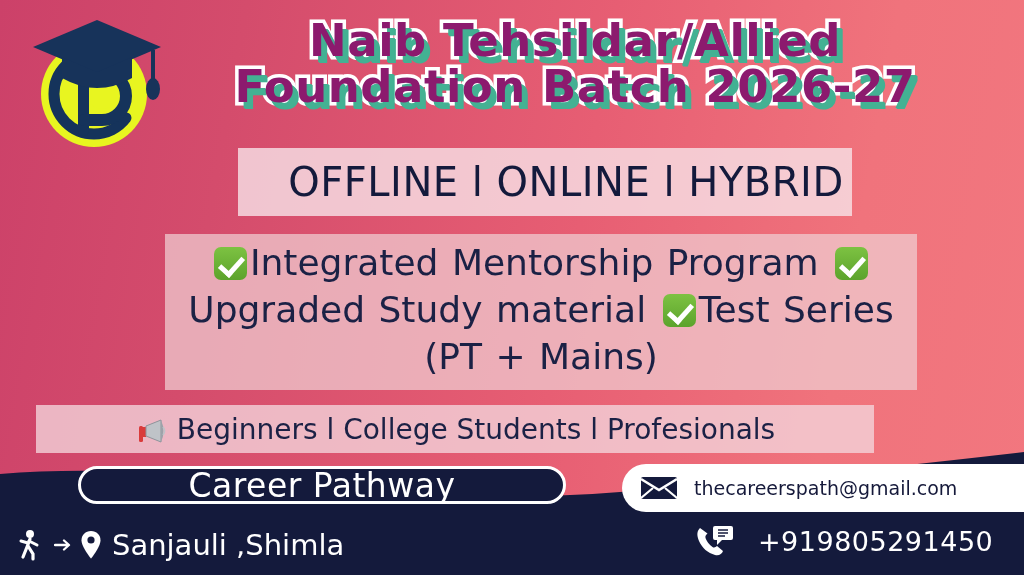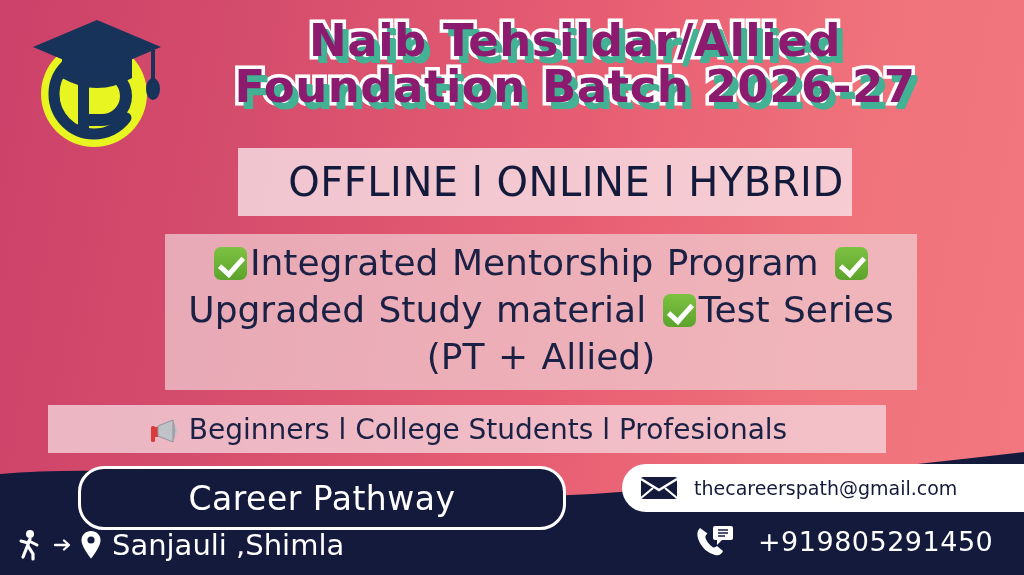--- a/index.html
+++ b/index.html
@@ -96,21 +96,21 @@
     left:10px; top:5px;
     width:10px; height:19px;
     border:solid #FFFFFF;
     border-width:0 5px 5px 0;
     transform:rotate(42deg);
   }
 
   
   #audience-band {
     position:absolute;
-    left:48px; top:405px;
+    left:36px; top:405px;
     width:838px; height:48px;
     background:rgba(244,214,220,0.78);
     display:flex; align-items:center; justify-content:center;
   }
   #audience-text {
     font-family:"DejaVu Sans", sans-serif;
     font-size:28px;
     color:#1B2145;
     white-space:nowrap;
   }
@@ -129,21 +129,21 @@
   }
   #footer-shape {
     position:absolute; left:0; top:0;
     width:1024px; height:135px;
   }
 
   
   #career-pill {
     position:absolute;
     left:78px; top:466px;
-    width:488px; height:64px;
+    width:488px; height:38px;
     border:3px solid #FFFFFF;
     border-radius:26px;
     background:#141A3C;
     display:flex; align-items:center; justify-content:center;
   }
   #career-pill-label {
     font-family:"DejaVu Sans", sans-serif;
     font-size:33px;
     color:#FFFFFF;
     letter-spacing:0.5px;
@@ -227,21 +227,21 @@
 
   <div id="mode-band">
     <span id="mode-text">OFFLINE l ONLINE l HYBRID</span>
   </div>
 
   <div id="features-box">
     <div id="features-text">
       <span class="ck"></span><span>Integrated Mentorship Program</span>
       <span class="ck"></span><span>Upgraded Study material</span>
       <span class="ck"></span><span>Test Series</span>
-      <span>(PT + Allied)</span>
+      <span>(PT + Mains)</span>
     </div>
   </div>
 
   <div id="audience-band">
     <span id="audience-text">
       <svg class="megaphone" viewBox="0 0 34 26">
         <path d="M6 9 L6 19 L11 19 L11 9 Z" fill="#D93B3B"></path>
         <rect x="4" y="8" width="4" height="16" rx="1.5" fill="#D93B3B"></rect>
         <path d="M11 8 L26 2 L26 24 L11 18 Z" fill="#BFC3C8" stroke="#8F949B" stroke-width="1"></path>
         <path d="M26 2 L26 24 q5 -11 0 -22 Z" fill="#9DA2A9"></path>

